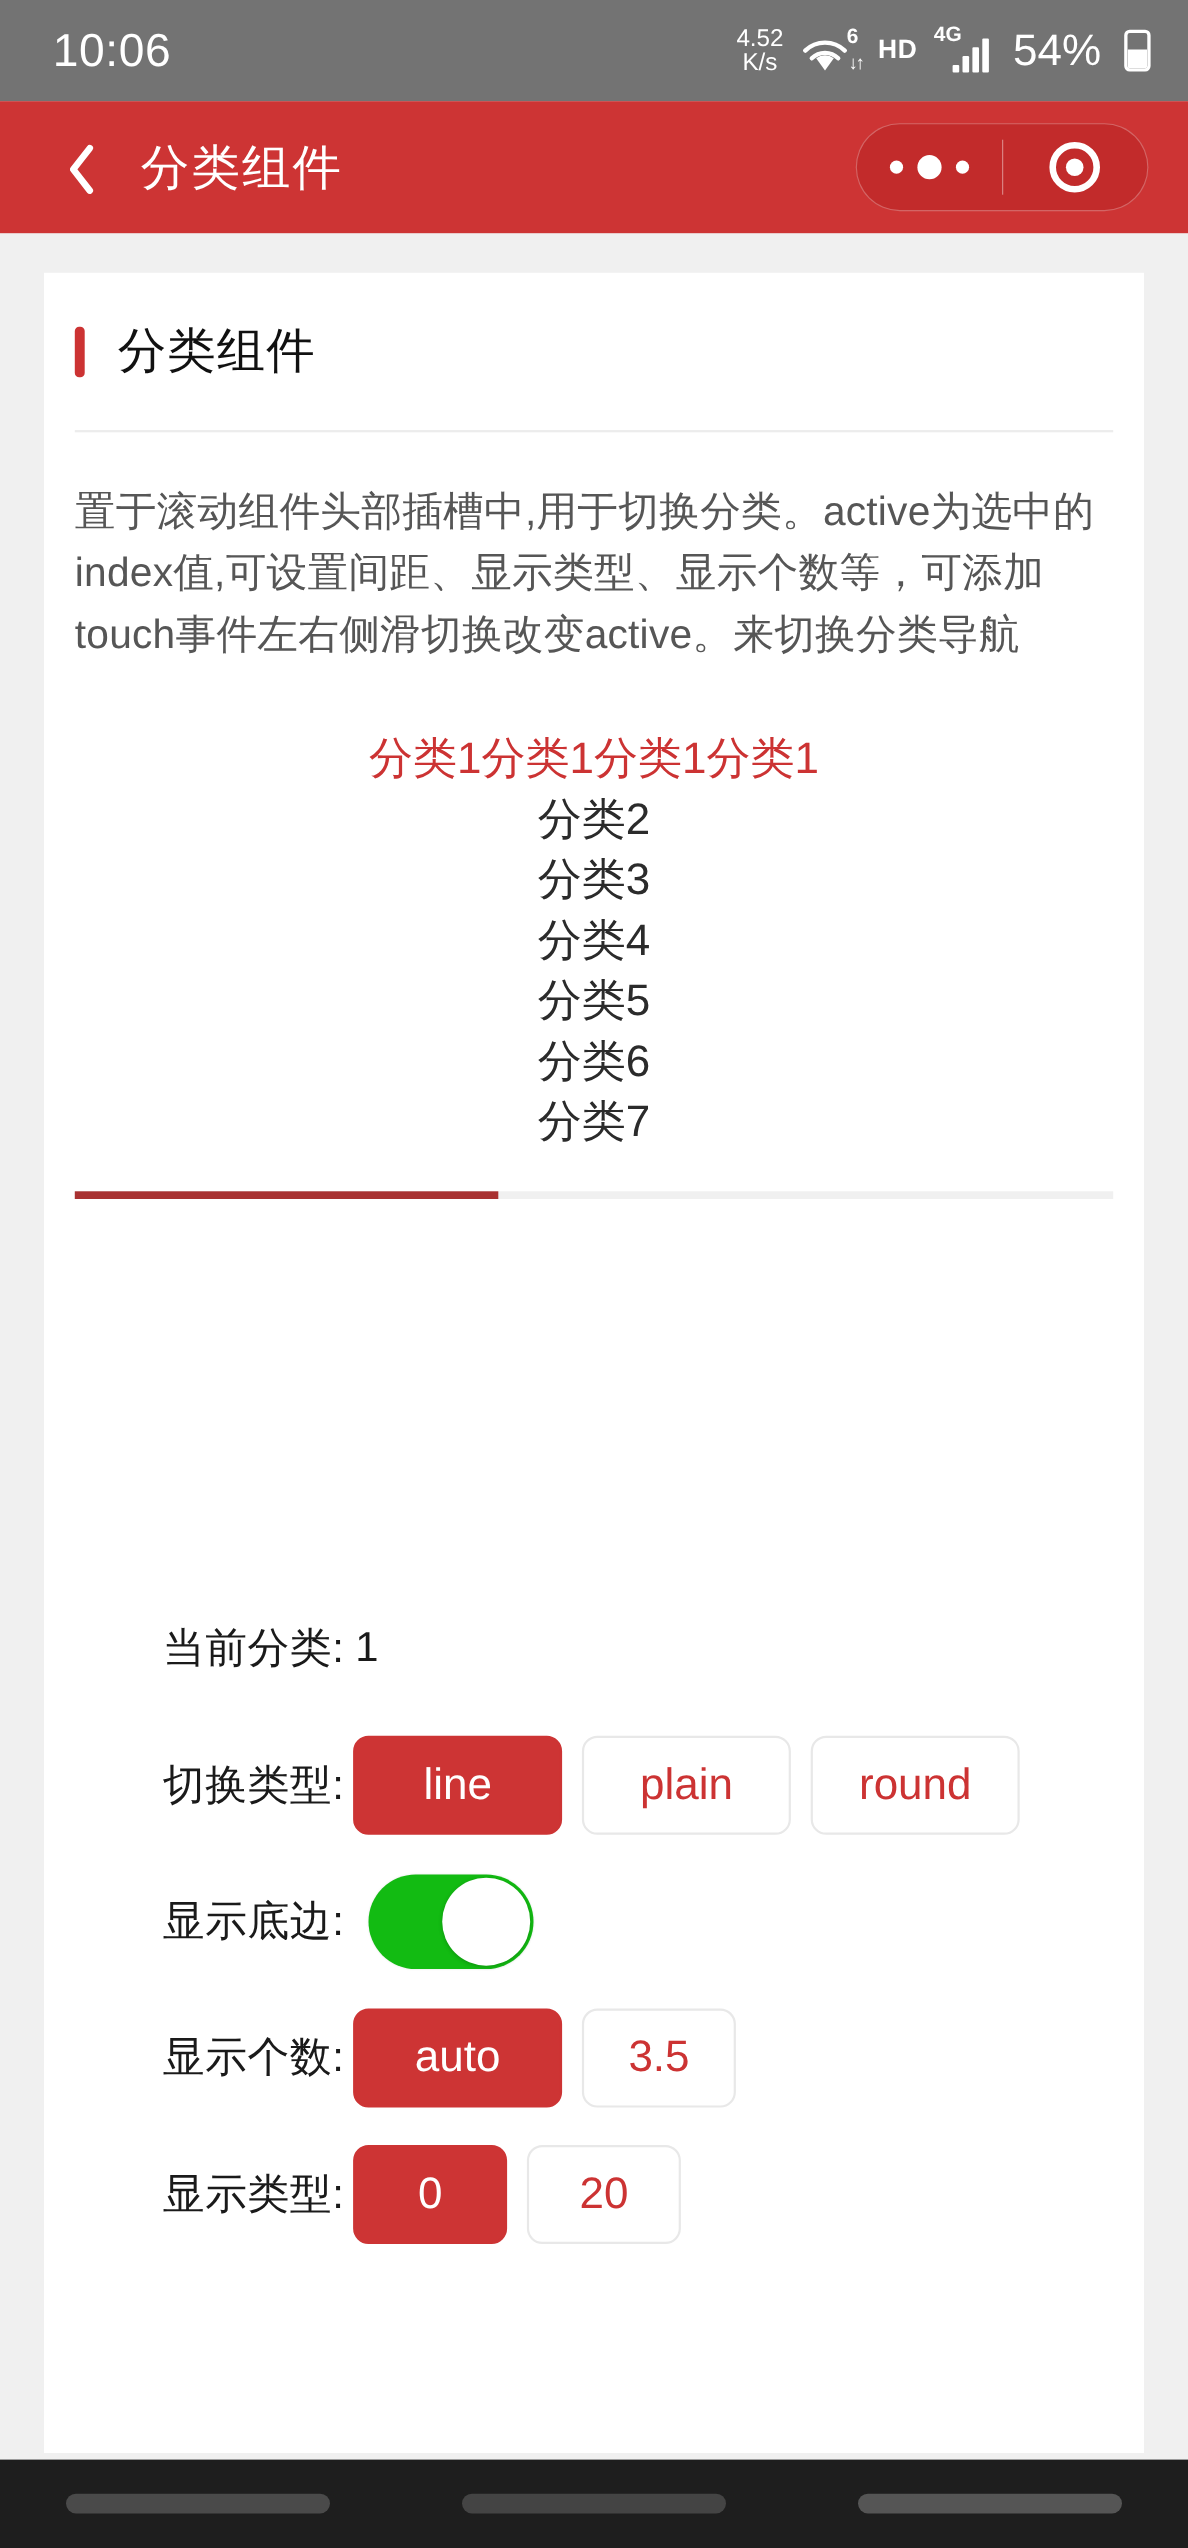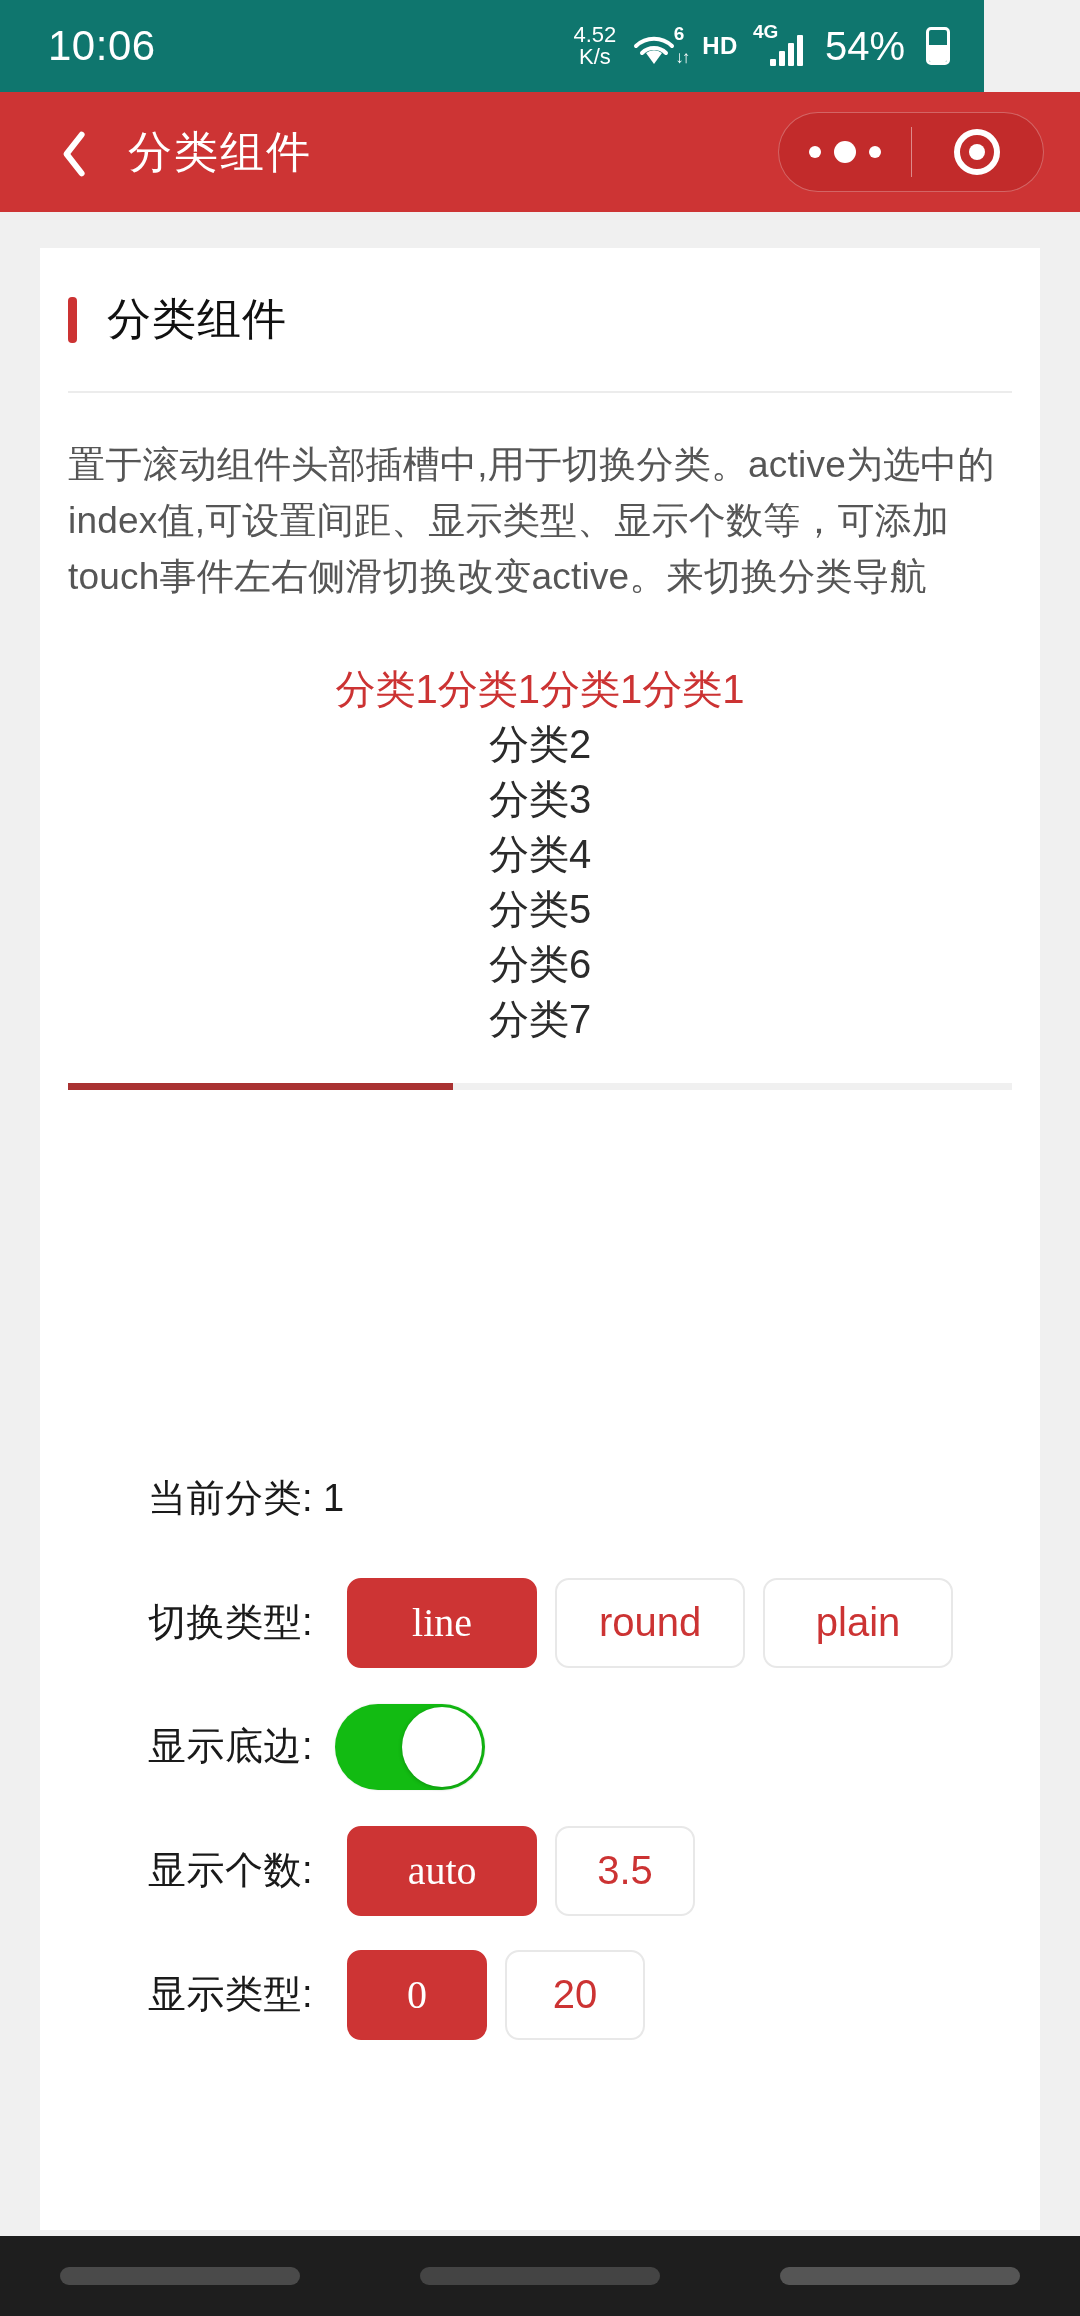--- a/index.html
+++ b/index.html
@@ -6,22 +6,22 @@
   html, body {
     width:1080px; height:2316px;
     background:#f0f0f0;
     font-family:"Liberation Sans","DejaVu Sans",sans-serif;
     overflow:hidden;
   }
   #screen { position:relative; width:1080px; height:2316px; background:#f0f0f0; }
 
   
   .statusbar{
-    position:absolute; left:0; top:0; width:984px; height:92px;
-    background:#0f766e; color:#ffffff;
+    position:absolute; left:0; top:0; width:1080px; height:92px;
+    background:#737373; color:#ffffff;
     display:flex; align-items:center; justify-content:space-between;
     padding:0 34px 0 48px;
   }
   .clock{ font-size:42px; letter-spacing:.5px; font-weight:400; }
   .status-right{ display:flex; align-items:center; gap:16px;margin-left:13px; }
   .netspeed{ display:flex; flex-direction:column; align-items:center;
     line-height:1.02; font-size:22px; font-weight:400; }
   .wifi-wrap{ position:relative; width:54px; height:42px; display:flex; align-items:flex-end;}
   .wifi-sup{ position:absolute; right:2px; top:-2px; font-size:19px; font-weight:700;}
   .arrows{ position:absolute; right:-2px; bottom:-1px; font-size:17px; letter-spacing:-2px; }
@@ -105,21 +105,21 @@
   .ctrl-row{ display:flex; align-items:center; margin-bottom:26px; min-height:98px; }
   .ctrl-label{ font-size:38px; color:#1a1a1a; letter-spacing:.5px; }
   .ctrl-value{ font-size:38px; color:#1a1a1a; margin-left:10px; }
   .btn{
     height:90px; min-width:140px; padding:0 30px; margin-left:18px;
     border-radius:14px; background:#fff; border:2px solid #e8e8e8;
     color:#c33; font-size:40px; display:flex; align-items:center; justify-content:center;
   }
   .btn.wide{ min-width:190px; }
   .btn.active{ background:#cd3434; border-color:#cd3434; color:#fff; }
-  .btn.first{ margin-left:34px;font-family:Liberation Serif, serif; }
+  .btn.first{ margin-left:8px; }
 
   
   .switch{
     margin-left:22px; width:150px; height:86px; border-radius:43px;
     background:#12bb12; position:relative; box-shadow:0 0 2px rgba(0,0,0,.12);
   }
   .switch .knob{
     position:absolute; right:3px; top:3px; width:80px; height:80px;
     border-radius:50%; background:#fff; box-shadow:0 1px 4px rgba(0,0,0,.22);
   }
@@ -217,22 +217,22 @@
     <div class="controls">
 
       <div class="ctrl-row">
         <span class="ctrl-label">当前分类:</span>
         <span class="ctrl-value">1</span>
       </div>
 
       <div class="ctrl-row">
         <span class="ctrl-label">切换类型:</span>
         <button class="btn wide active first">line</button>
+        <button class="btn wide">plain</button>
         <button class="btn wide">round</button>
-        <button class="btn wide">plain</button>
       </div>
 
       <div class="ctrl-row">
         <span class="ctrl-label">显示底边:</span>
         <div class="switch">
             <span class="knob"></span>
           </div>
       </div>
 
       <div class="ctrl-row">

